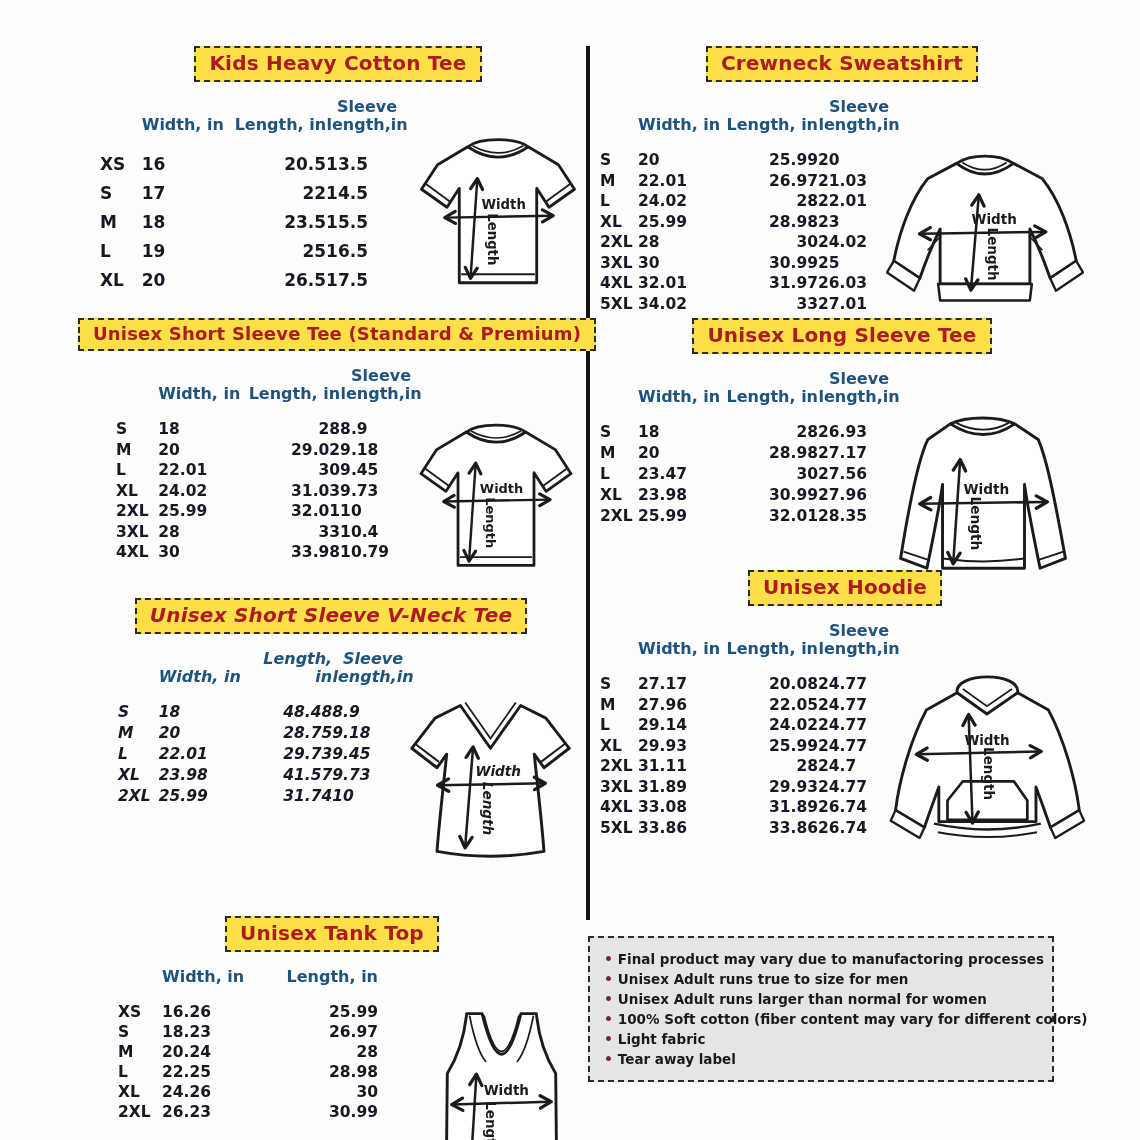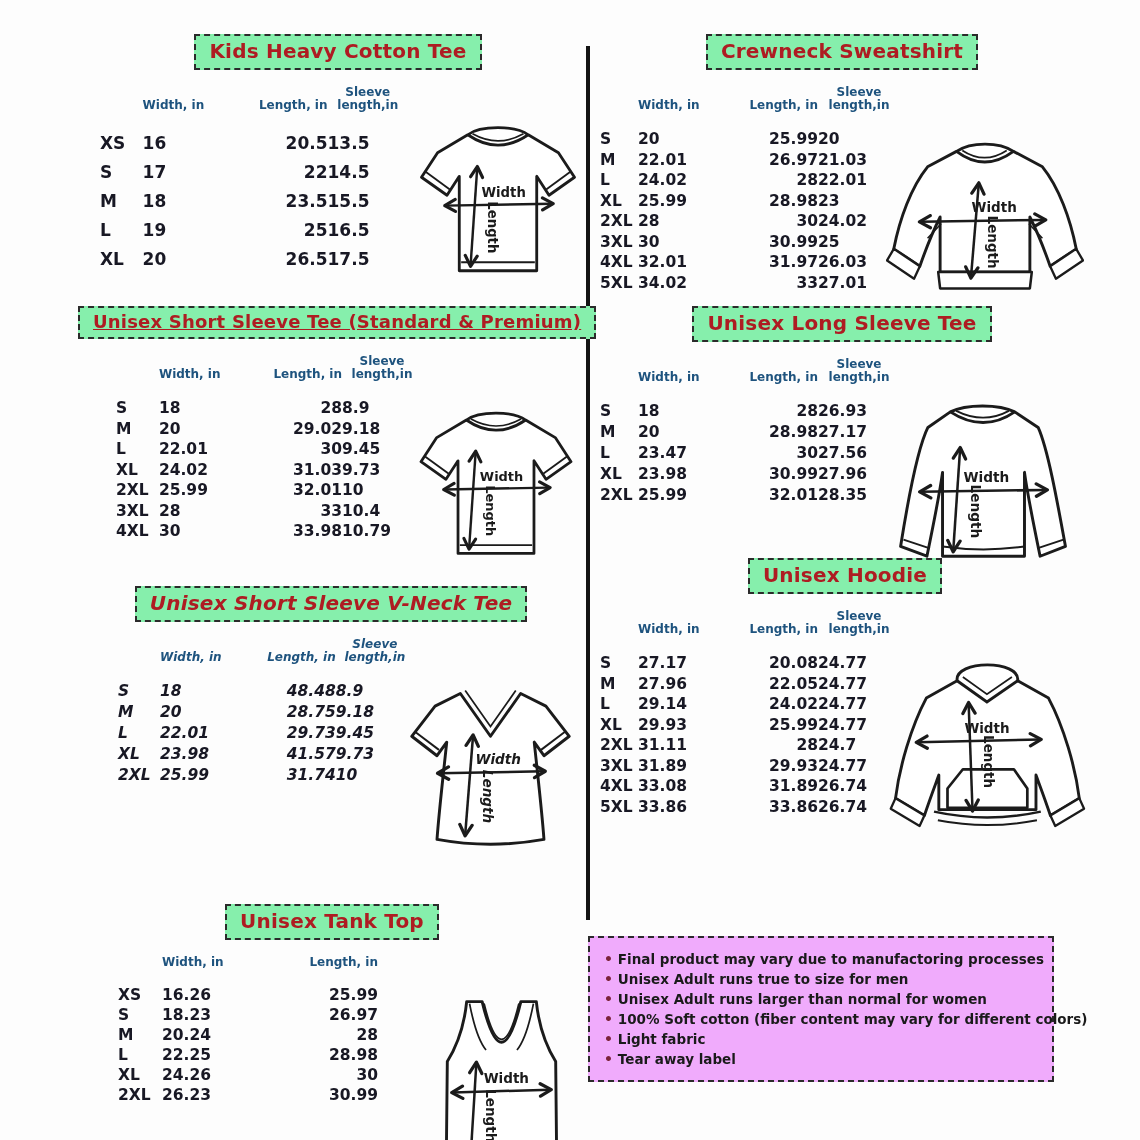--- a/index.html
+++ b/index.html
@@ -2,50 +2,50 @@
 <html><head>
 <meta charset="utf-8">
 <style>
   * { box-sizing: border-box; margin: 0; padding: 0; }
   html,body { background:#ffffff; }
   body { font-family:"DejaVu Sans", sans-serif; }
   .canvas { position:relative; width:1140px; height:1140px; background:#fdfdfd; overflow:hidden; }
   .divider { position:absolute; left:586px; top:46px; width:4px; height:874px; background:#141414; }
   .panel { position:absolute; }
   .title-box {
-    display:table; margin:4px auto; border:2px dashed #2b2b2b;
+    display:table; margin:16px auto; border:2px dashed #2b2b2b;
     padding:3px 13px 5px; color:#ae1c22; font-weight:bold;
-    font-size:20px; white-space:nowrap; letter-spacing:.2px; background:#86efac;
+    font-size:20px; white-space:nowrap; letter-spacing:.2px; background:#fde047;
   }
-  .title-box.small { font-size:18px;text-decoration:underline; }
+  .title-box.small { font-size:18px; }
   .panel-body { display:flex; align-items:flex-start; margin-top:16px; }
   table { border-collapse:collapse; }
   th {
-    color:#1e537e; font-size:12px; font-weight:bold; text-align:left;
+    color:#1e537e; font-size:16px; font-weight:bold; text-align:left;
     vertical-align:bottom; padding:0 0 16px 0; line-height:1.12;
   }
   th.c-s { text-align:center; }
   td {
     font-size:15.5px; font-weight:bold; color:#181824;
     height:var(--rh,21px); vertical-align:middle; white-space:nowrap;
   }
   .big td { font-size:17px; }
   .c-size { width:44px; }
   .c-w { width:96px; }
   .c-l { width:96px;text-align:right; }
   .c-s { width:82px; }
   .tight .c-size { width:38px; }
   .tight .c-w { width:88px; }
   .tight .c-l { width:92px; }
   svg.garment-svg { flex:none; }
   svg.garment-svg path, svg.garment-svg line { stroke:#1b1b1b; }
   svg.garment-svg text { font-size:14px; font-weight:bold; fill:#1b1b1b; font-family:"DejaVu Sans",sans-serif; }
   .notes-box {
     position:absolute; left:588px; top:936px; width:466px;
-    border:2px dashed #2b2b2b; padding:11px 14px; background:#f0abfc;
+    border:2px dashed #2b2b2b; padding:11px 14px; background:#e5e5e5;
   }
   .notes-box ul { list-style:none; }
   .notes-box li {
     font-size:13.5px; font-weight:bold; color:#1a1a1a;
     line-height:20px; white-space:nowrap;
   }
   .notes-box li::before { content:"• "; color:#7a2238; font-size:14px; }
 </style>
 </head>
 <body>

